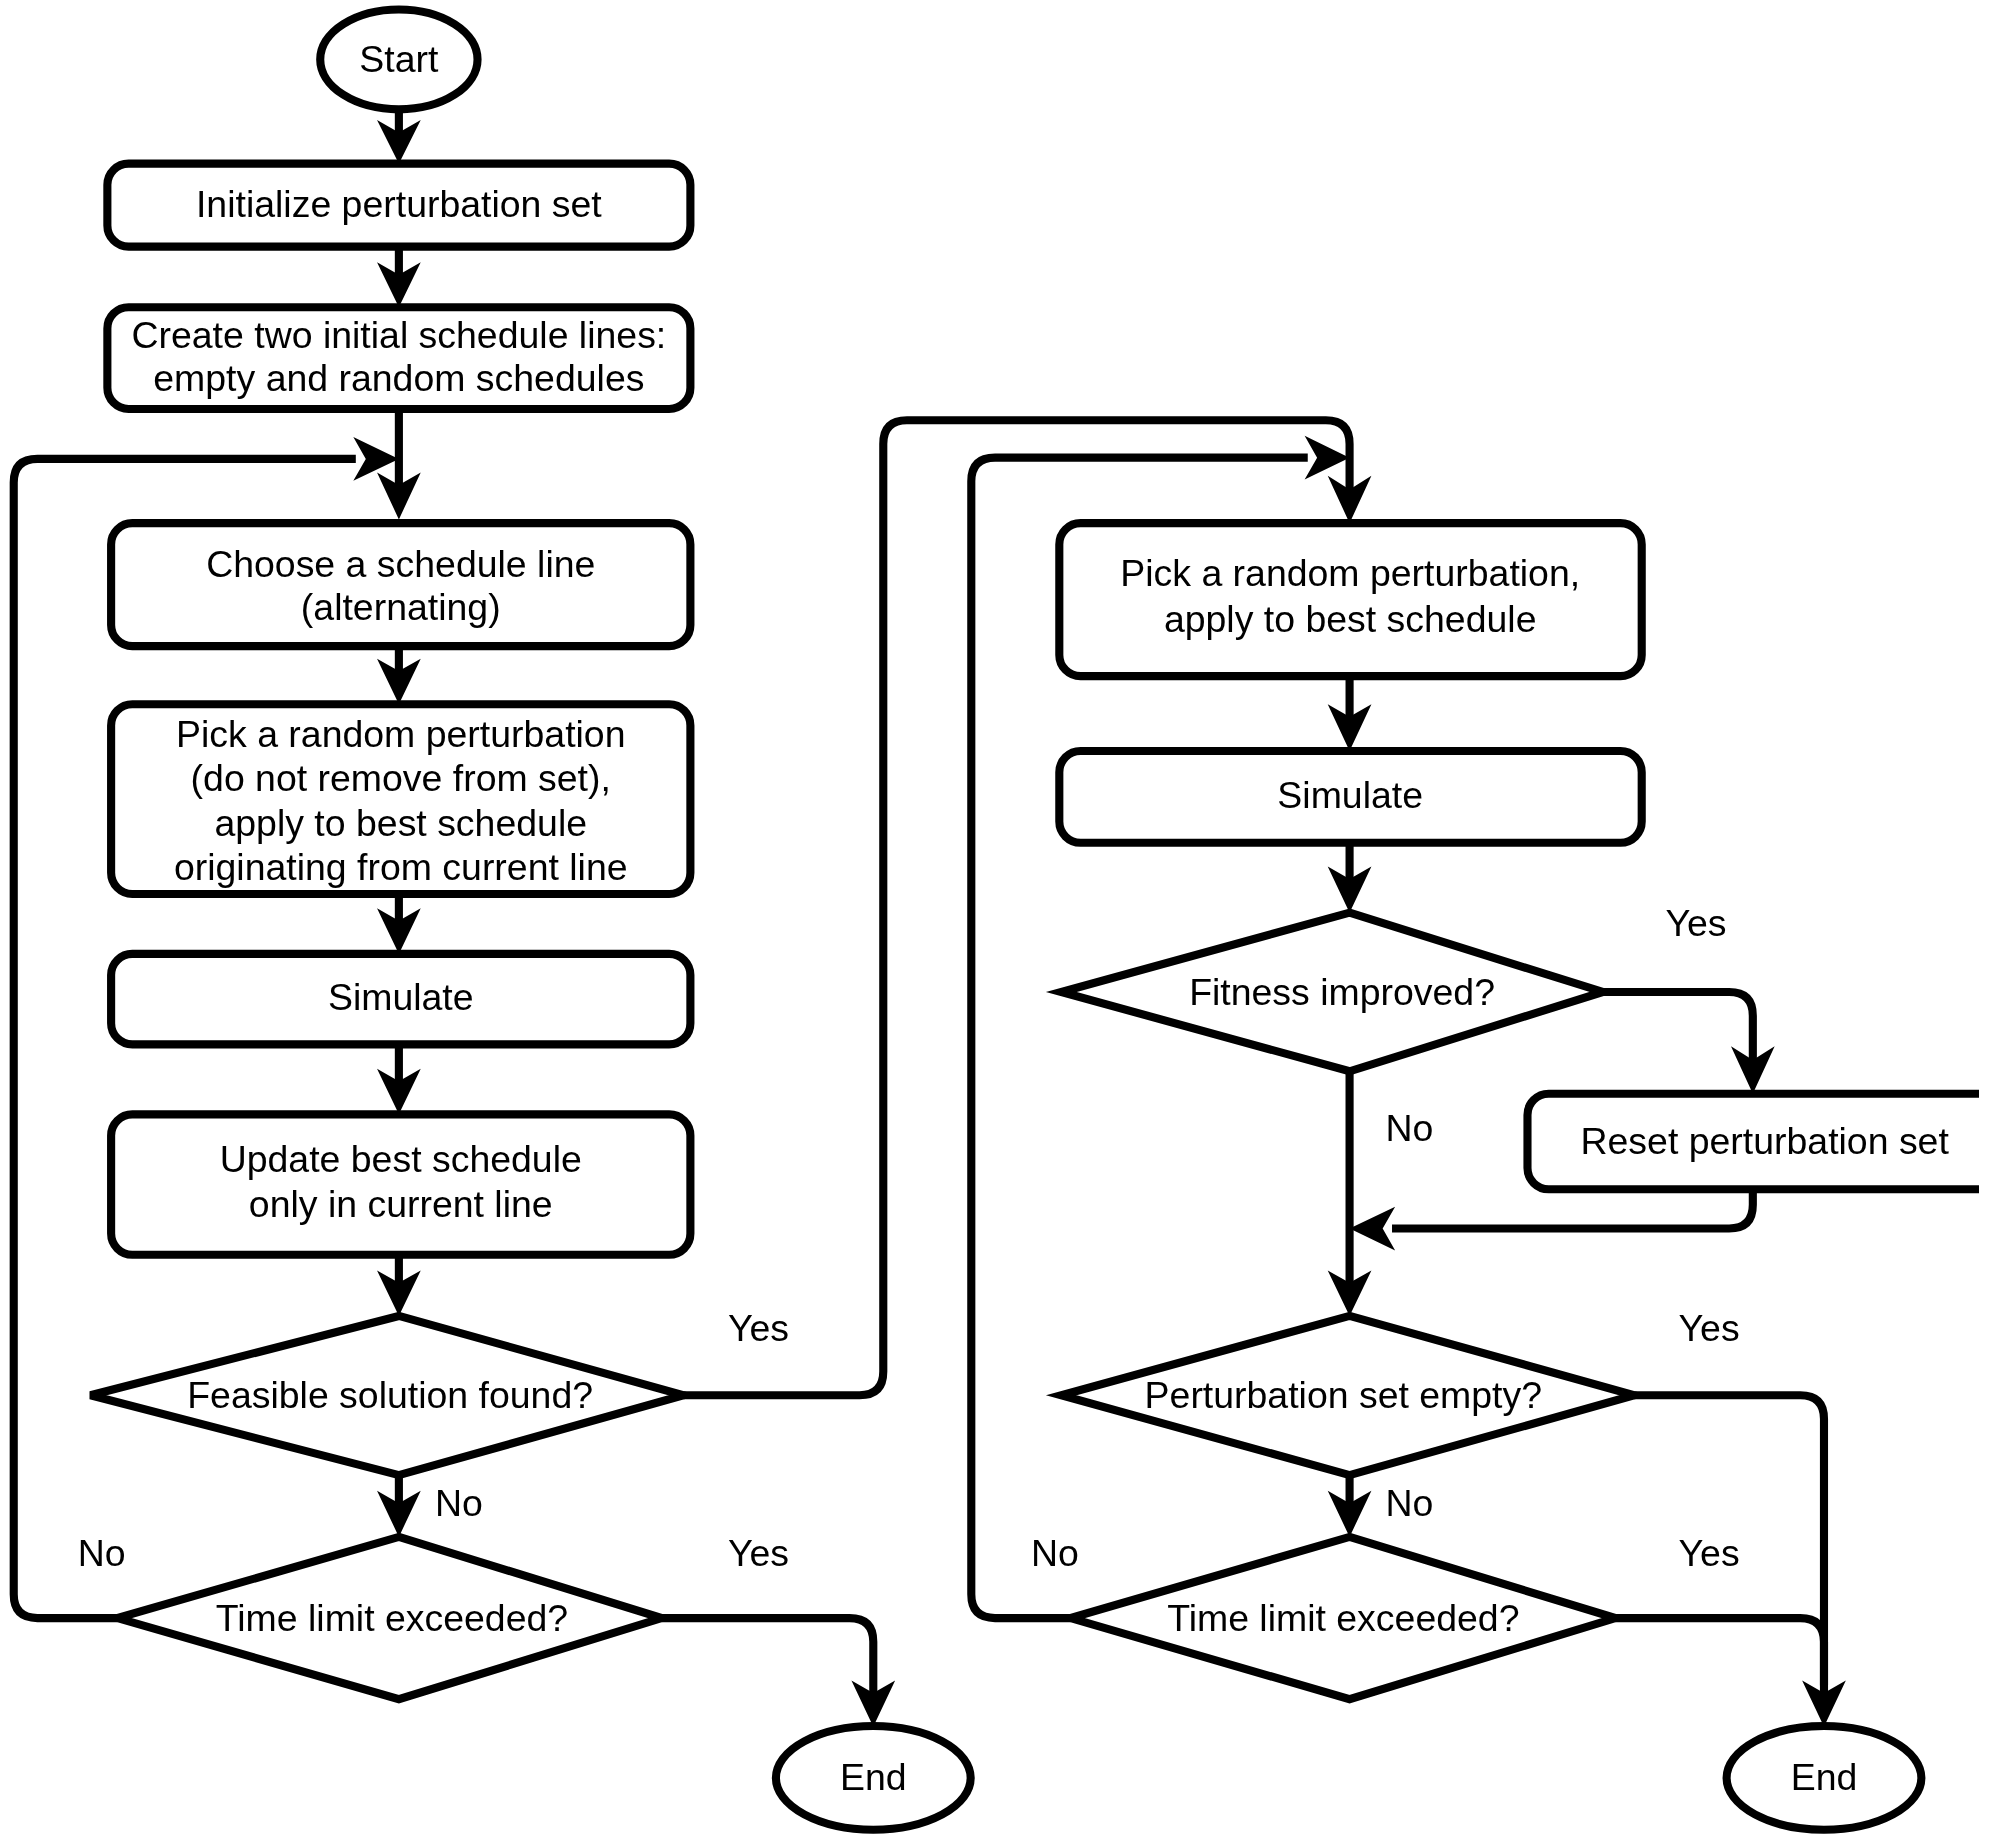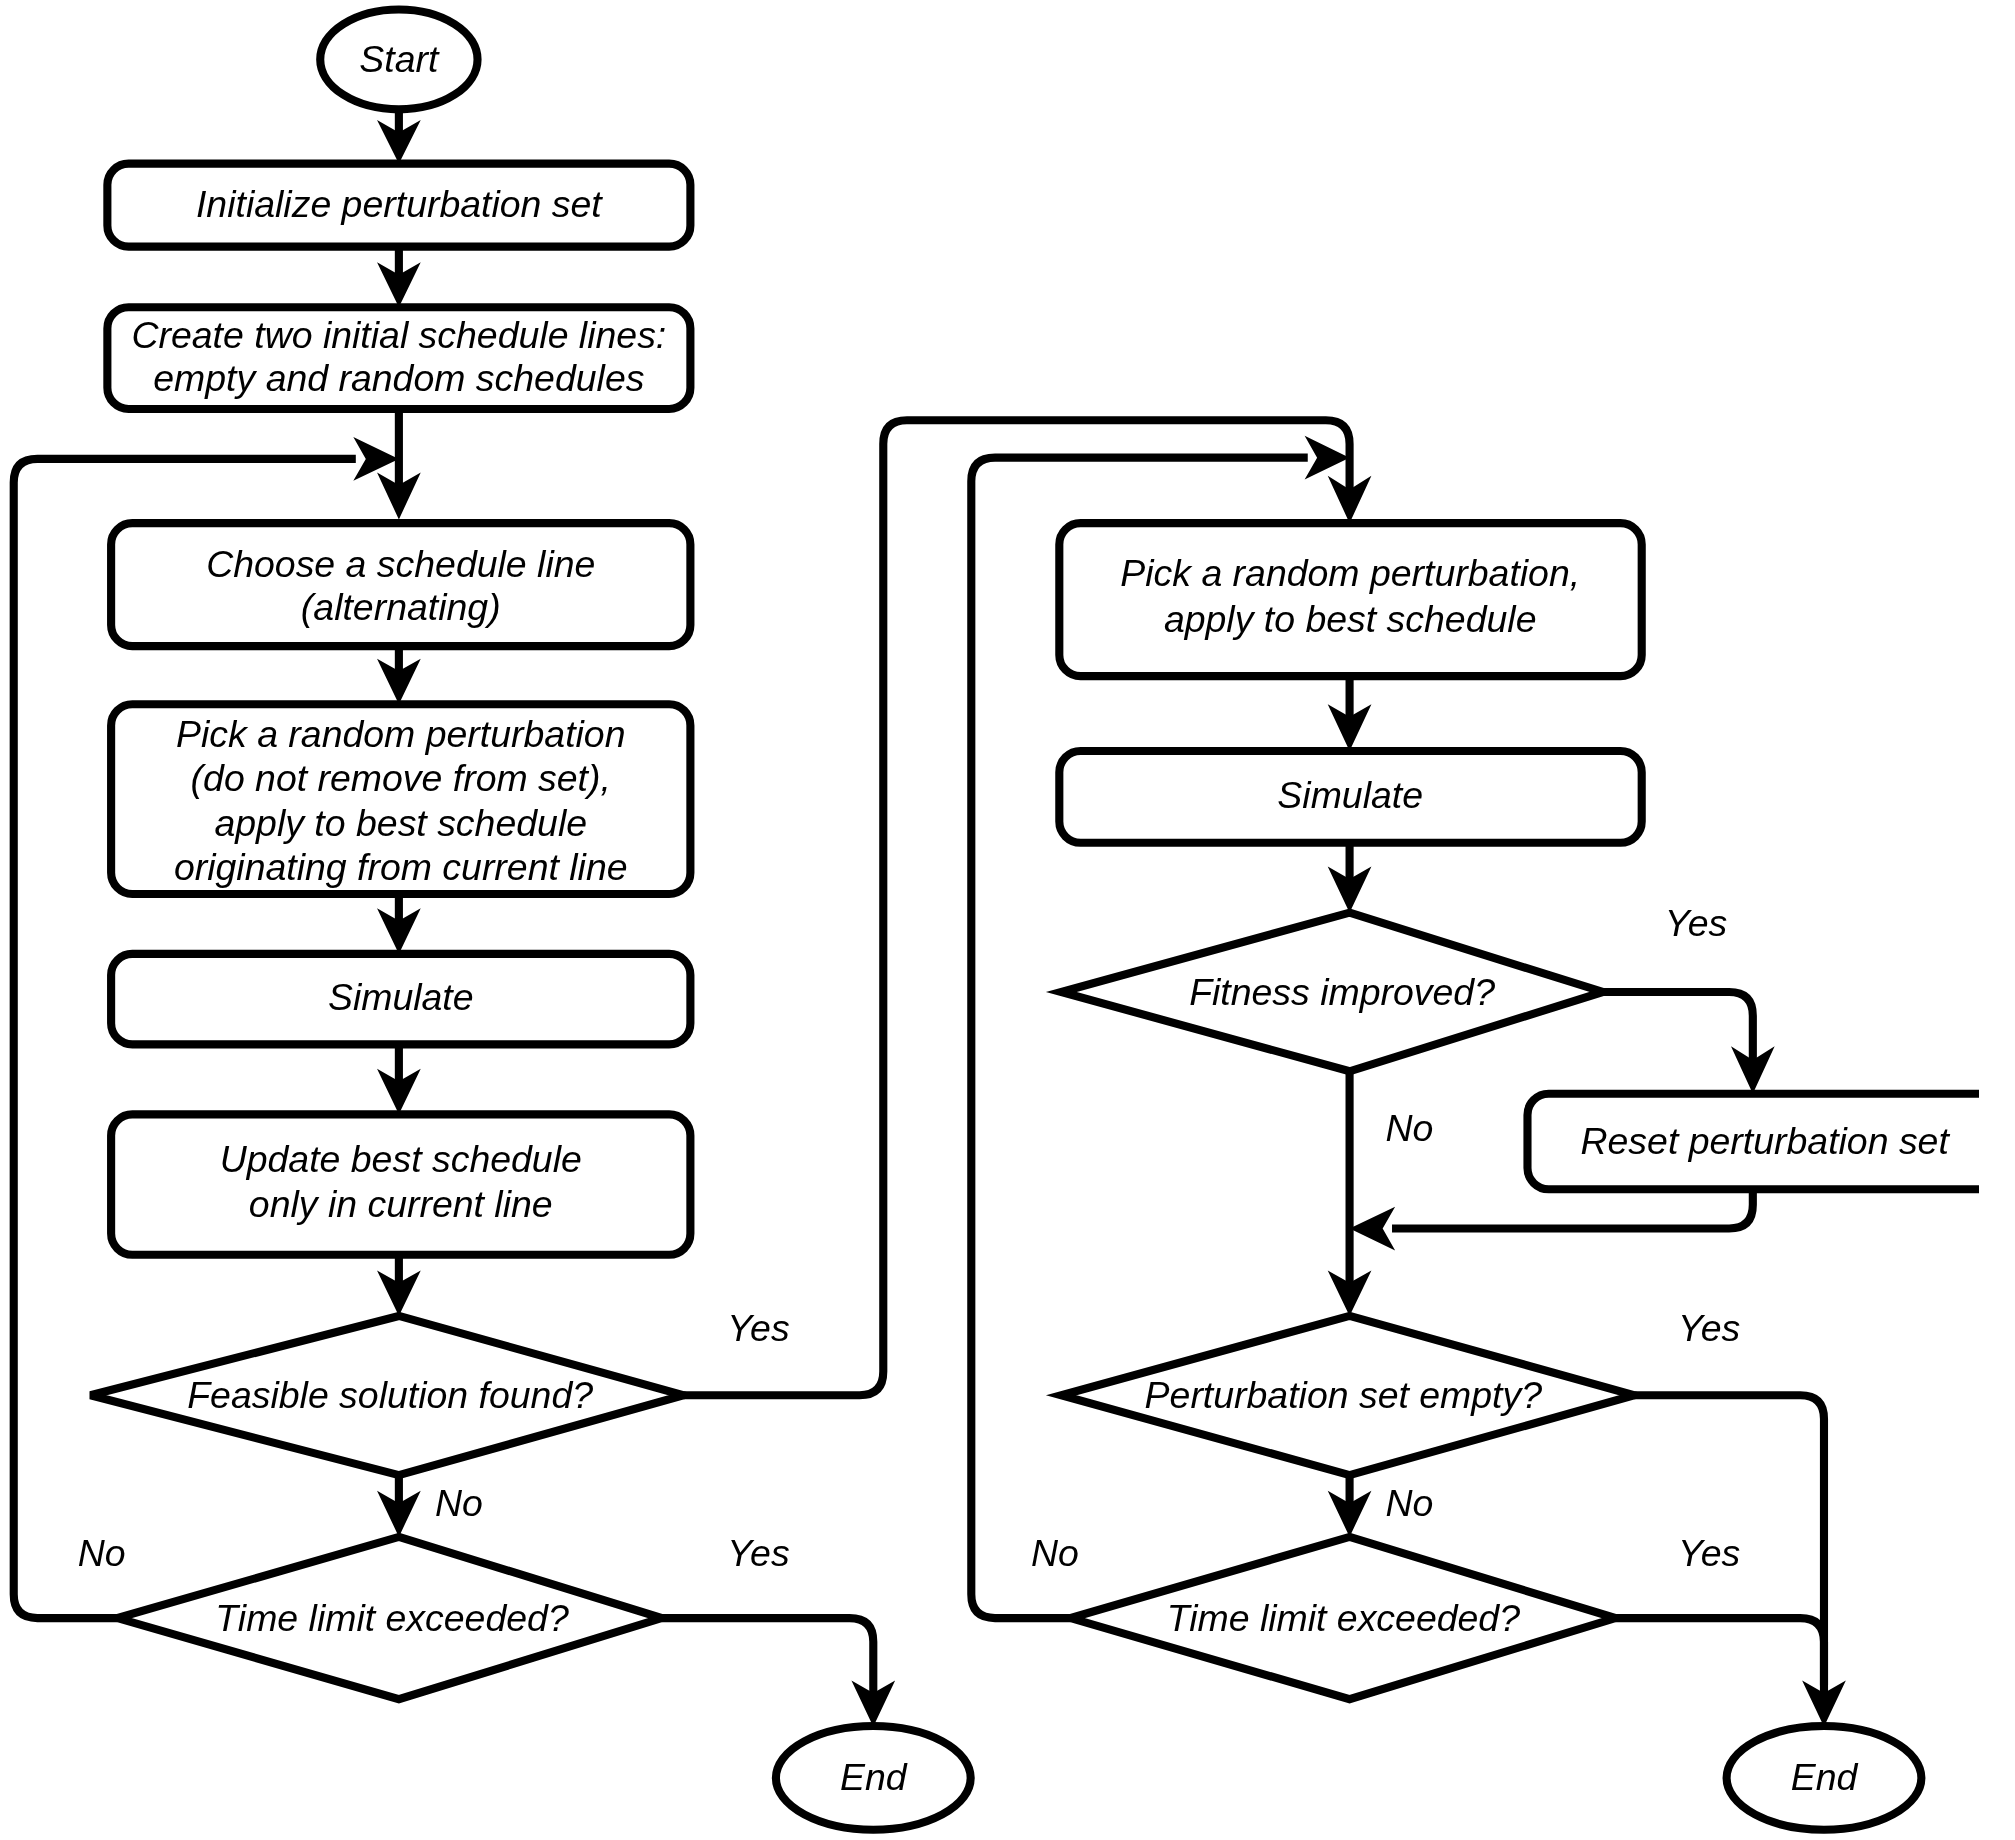--- a/index.html
+++ b/index.html
@@ -6,21 +6,20 @@
     margin: 0;
     padding: 0;
     background: #ffffff;
   }
   #canvas-wrap {
     width: 1979px;
     height: 1841px;
     position: relative;
     background: #fca5a5;
     overflow: hidden;
-    font-style: italic;
   }
   svg#flow {
     display: block;
     width: 2015px;
     height: 1841px;
     background: #ffffff;
   }
   .node-shape {
     fill: #ffffff;
     stroke: #000000;

